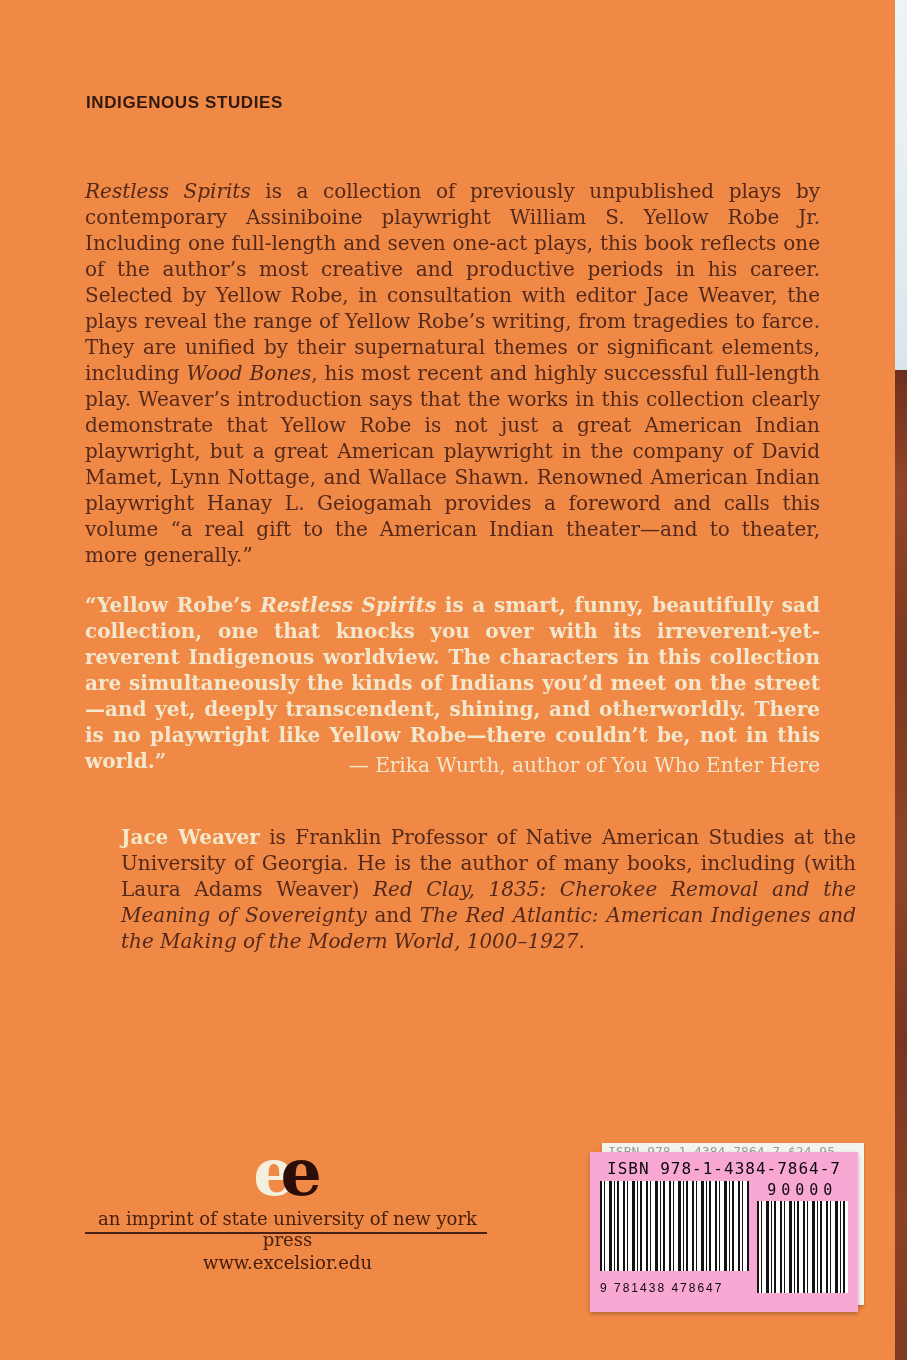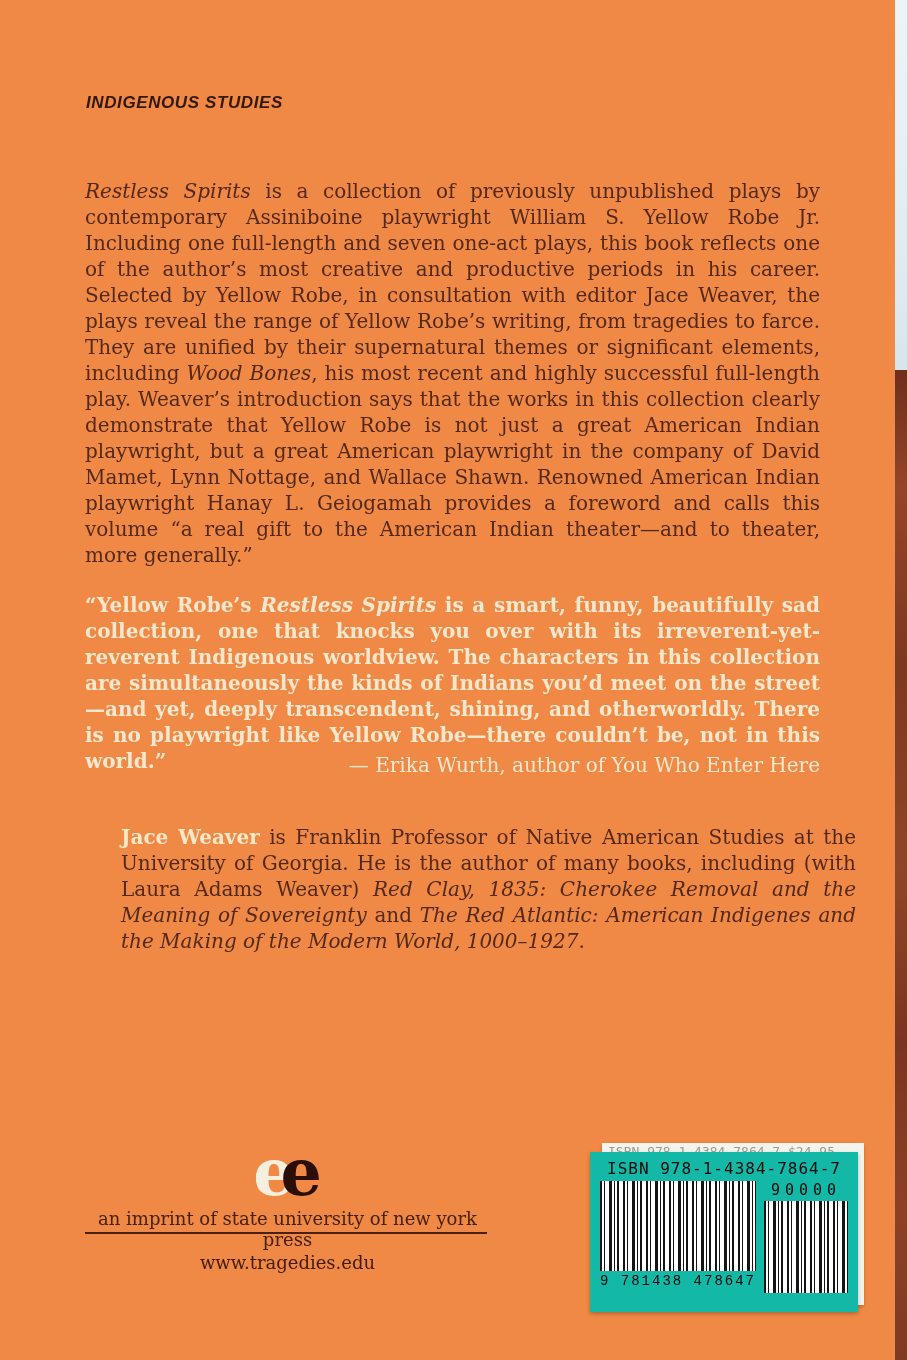--- a/index.html
+++ b/index.html
@@ -9,21 +9,21 @@
     font-family:"DejaVu Serif", serif;
   }
   
   .edge{position:absolute;top:0;right:0;width:12px;height:1360px;}
   .edge .pale{height:370px;background:linear-gradient(180deg,#eef4f6 0%,#e3edf1 60%,#d8e6ec 100%);}
   .edge .rust{height:990px;background:linear-gradient(180deg,#6f2f1b 0%,#93452a 12%,#7c3820 30%,#8f4528 50%,#7a3520 68%,#8c4126 85%,#7f3a22 100%);}
 
   .category{
     position:absolute;left:86px;top:93px;
     font-family:"Liberation Sans", sans-serif;
-    font-weight:bold;font-size:17px;letter-spacing:0.6px;color:#31190f;font-style:italic;
+    font-weight:bold;font-size:17px;letter-spacing:0.6px;color:#31190f;
   }
   .textblock{
     position:absolute;left:85px;width:735px;
     font-size:20px;line-height:26px;text-align:justify;
   }
   .desc{top:178px;color:#54291c;}
   .quote{top:592px;color:#f3e8ce;font-weight:bold;}
   .attribution{top:752px;text-align:right;color:#f3e8ce;}
   .bio{top:824px;color:#54291c;margin-left:36px;}
 
@@ -45,21 +45,21 @@
     background:#f5f3ee;box-shadow:0 2px 3px rgba(0,0,0,0.2);
     overflow:hidden;
   }
   .label-back .ghost{
     font-family:"DejaVu Sans Mono", monospace;
     font-size:13px;color:#9a9a96;white-space:nowrap;
     padding:1px 0 0 6px;
   }
   .label-front{
     position:absolute;left:590px;top:1152px;width:268px;height:160px;
-    background:#14b8a6;box-shadow:0 2px 4px rgba(0,0,0,0.25);
+    background:#f9a8d4;box-shadow:0 2px 4px rgba(0,0,0,0.25);
   }
   .label-inner{padding:7px 10px 0 10px;}
   .isbn{
     font-family:"DejaVu Sans Mono", monospace;
     font-size:16px;letter-spacing:1px;color:#0a0a0a;
     text-align:center;white-space:nowrap;
   }
   .bc-row{display:flex;margin-top:3px;}
   .bc-main{width:156px;}
   .bc-right{width:96px;margin-left:8px;}
@@ -68,23 +68,23 @@
     background-image:repeating-linear-gradient(90deg,
       #141414 0 2px, transparent 2px 4px,
       #141414 4px 5px, transparent 5px 9px,
       #141414 9px 12px, transparent 12px 14px,
       #141414 14px 15px, transparent 15px 17px,
       #141414 17px 19px, transparent 19px 23px);
   }
   .bars.main{height:90px;}
   .bars.supp{height:92px;margin-top:2px;}
   .bc-digits{
-    font-family:Liberation Mono, monospace;
-    font-size:14px;letter-spacing:2px;color:#0a0a0a;
-    margin-top:2px;white-space:nowrap;
+    font-family:Liberation Sans, sans-serif;
+    font-size:12px;letter-spacing:2px;color:#0a0a0a;
+    margin-top:10px;white-space:nowrap;
   }
   .bc-price{
     font-family:"DejaVu Sans Mono", monospace;
     font-size:15px;letter-spacing:5px;color:#0a0a0a;
     text-align:center;white-space:nowrap;
   }
 </style>
 </head>
 <body>
 
@@ -99,21 +99,21 @@
   <div class="textblock attribution"><span>— Erika Wurth, author of </span><span style="">You Who Enter Here</span></div>
 
   <div class="textblock bio"><span style="font-weight: bold; color: rgb(246, 233, 201);">Jace Weaver</span><span> is Franklin Professor of Native American Studies at the University of Georgia. He is the author of many books, including (with Laura Adams Weaver) </span><span style="font-style: italic;">Red Clay, 1835: Cherokee Removal and the Meaning of  Sovereignty</span><span> and </span><span style="font-style: italic;">The Red Atlantic: American Indigenes and the Making of  the Modern World, 1000–1927</span><span>.</span></div>
 
   <div class="pubblock">
     <div class="eelogo">
       <span class="e1">e</span><span class="e2">e</span>
     </div>
     <div class="divider"></div>
     <div class="imprintline">an imprint of state university of new york press</div>
-    <div class="website">www.tragedies.edu</div>
+    <div class="website">www.excelsior.edu</div>
   </div>
 
   <div class="label-back">
     <div class="ghost">ISBN 978-1-4384-7864-7   $24.95</div>
   </div>
 
   <div class="label-front">
     <div class="label-inner">
       <div class="isbn">ISBN 978-1-4384-7864-7</div>
       <div class="bc-row">

